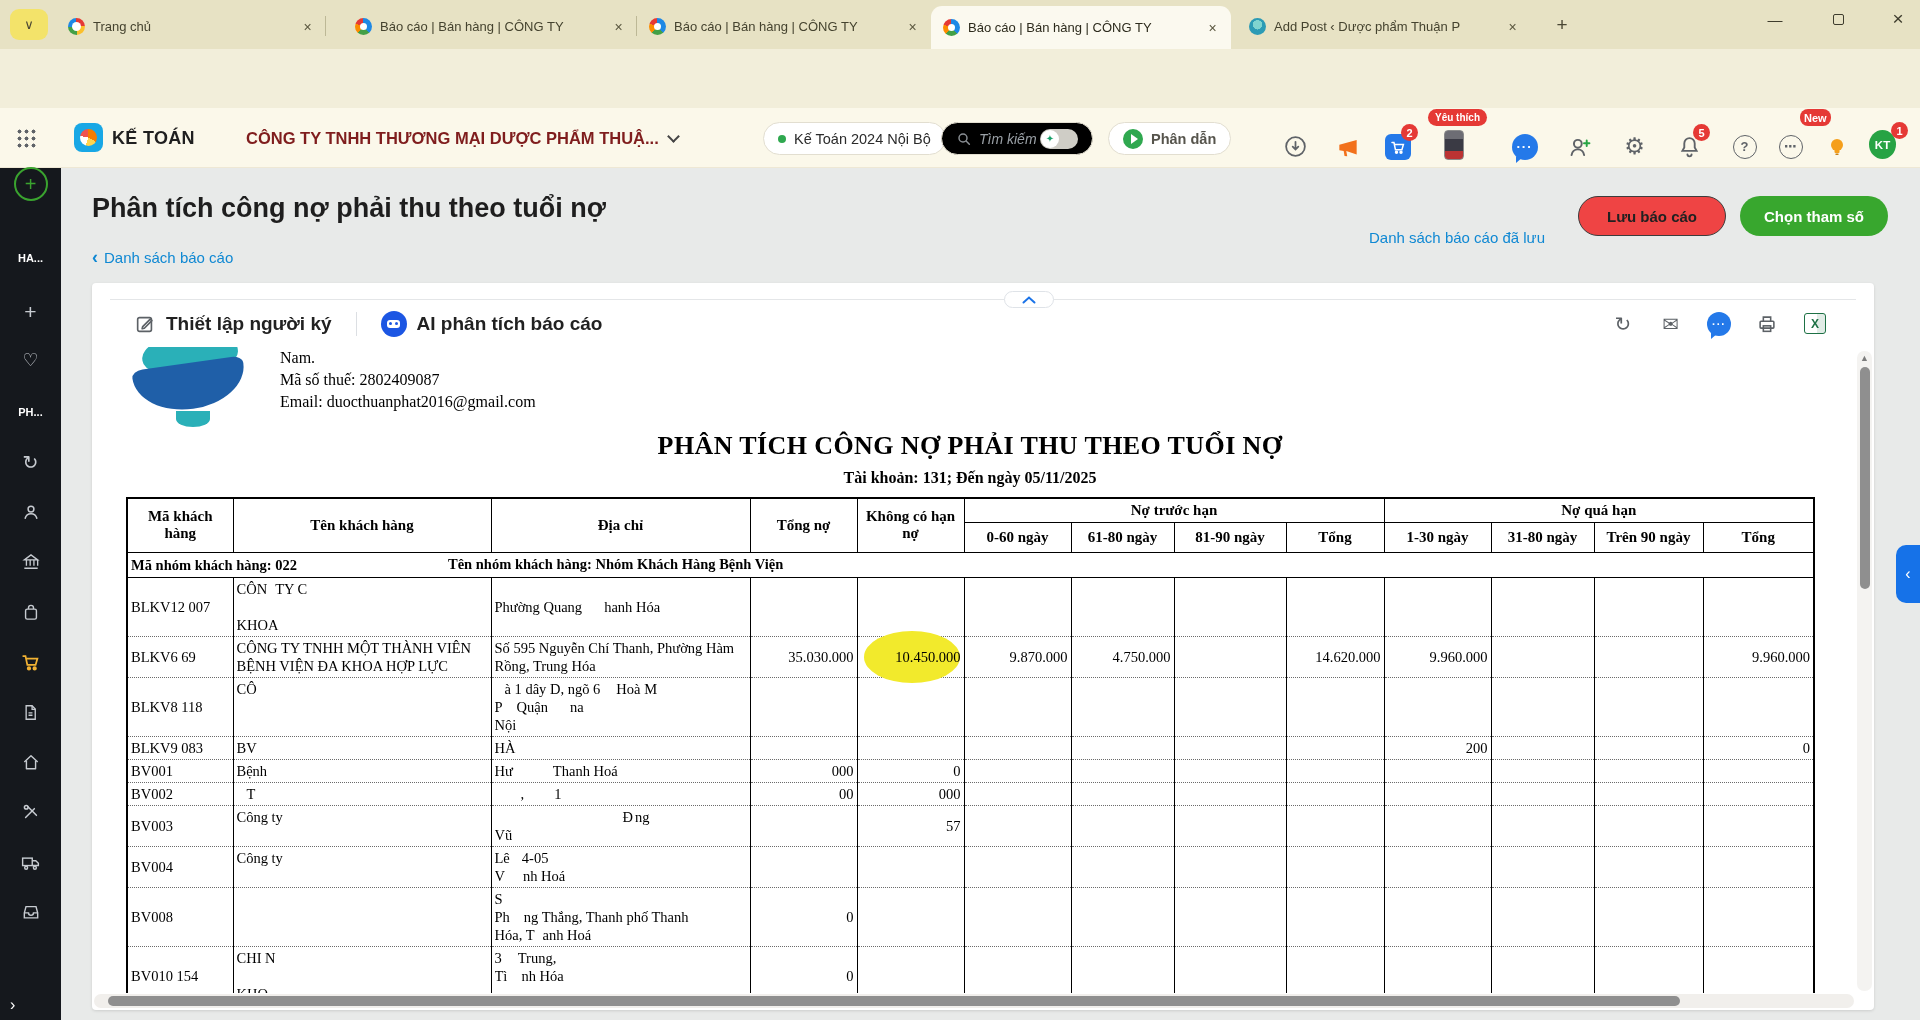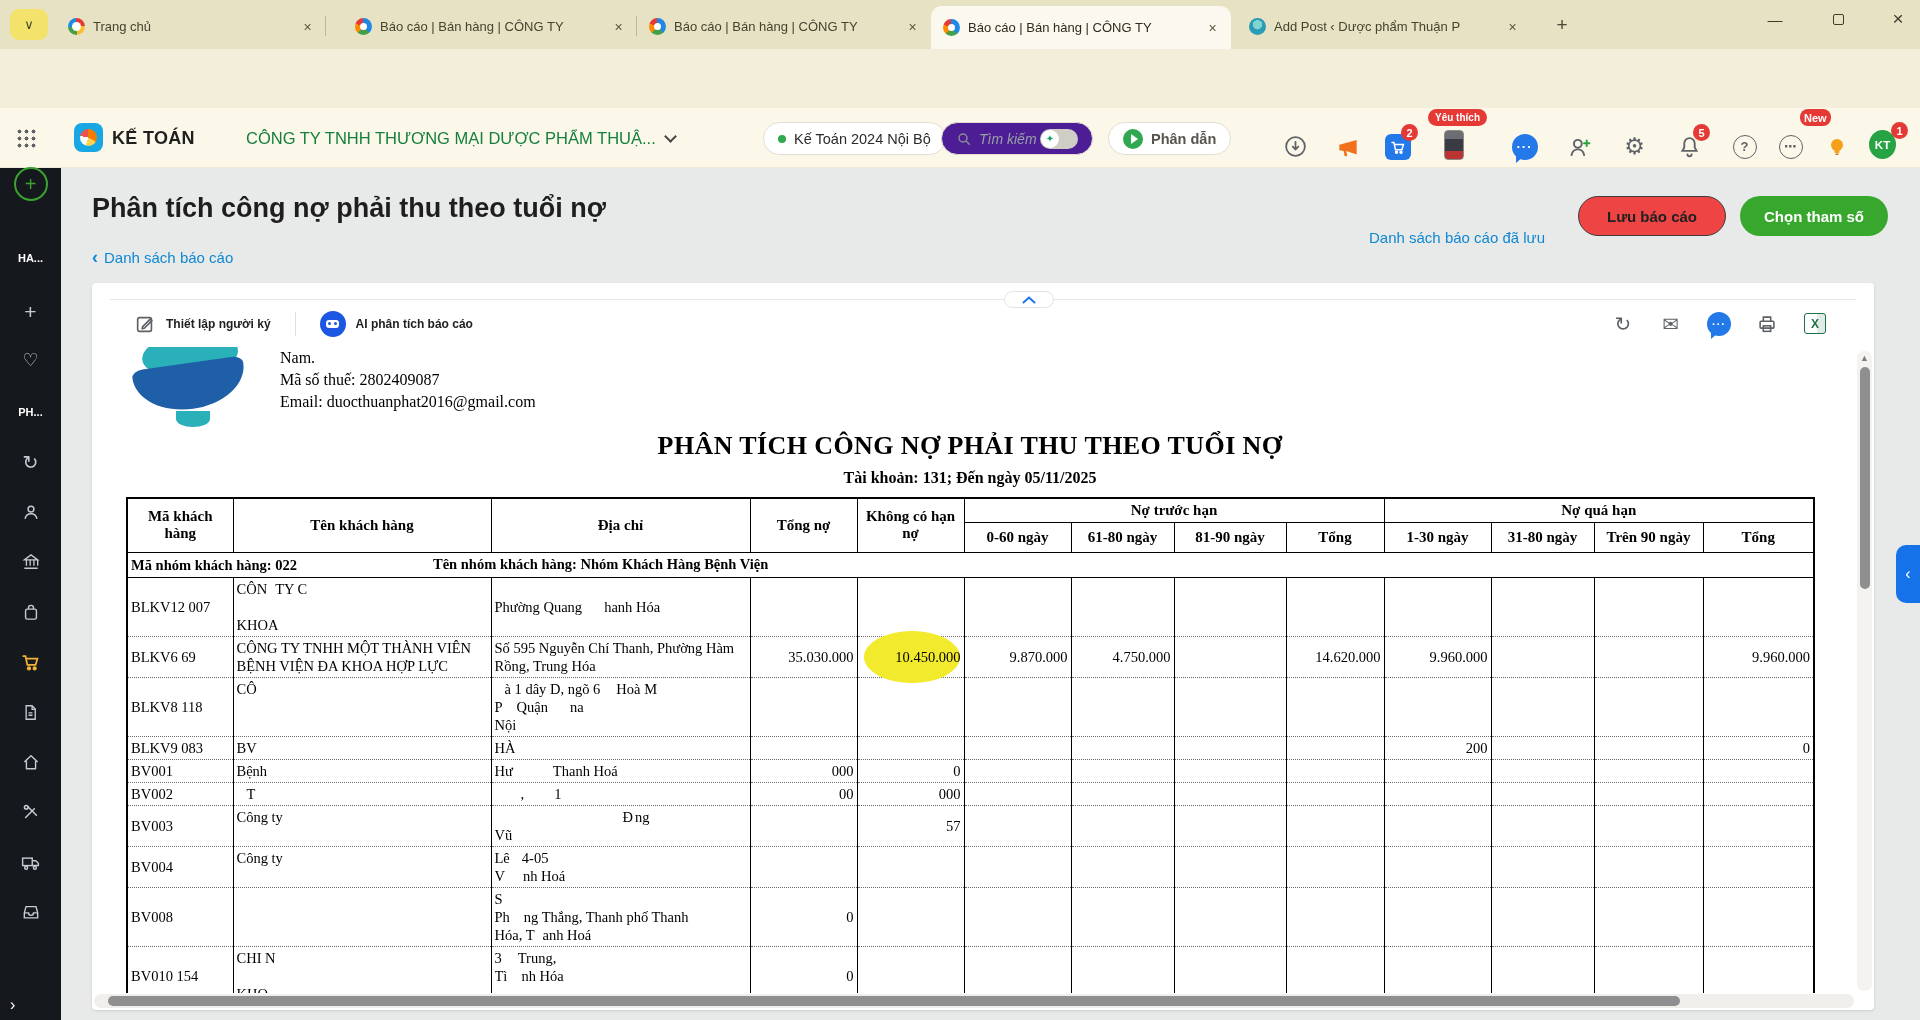--- a/index.html
+++ b/index.html
@@ -44,27 +44,27 @@
 
   
   .appheader { position:absolute; left:0; top:108px; width:1920px; height:60px; background:#fbf8ea; border-bottom:1px solid #eee8d5; }
   .grid-dots { position:absolute; left:16px; top:20px; width:21px; height:21px;
     background:radial-gradient(circle, #5f6368 1.8px, transparent 2.2px); background-size:7px 7px; }
   .misa-logo { position:absolute; left:74px; top:15px; width:29px; height:29px; border-radius:8px; background:#18a7e5; display:flex; align-items:center; justify-content:center; }
   .misa-logo span { width:17px; height:17px; border-radius:50%;
     background:conic-gradient(#f57c00 0 120deg,#ffd54f 120deg 200deg,#fff 200deg 280deg,#ef5350 280deg 360deg); }
   .brand { position:absolute; left:112px; top:20px; font-size:18px; font-weight:bold; color:#1f1f1f; letter-spacing:.3px; }
   .company { position:absolute; left:246px; top:21px; width:460px; display:flex; align-items:center; gap:10px; cursor:pointer; }
-  .company .cname { max-width:420px; font-size:16.5px; font-weight:normal; color:#15803d; white-space:nowrap; overflow:hidden; text-overflow:ellipsis; }
+  .company .cname { max-width:420px; font-size:16.5px; font-weight:bold; color:#7f1d1d; white-space:nowrap; overflow:hidden; text-overflow:ellipsis; }
   .chev { width:9px; height:9px; border-right:2px solid #444; border-bottom:2px solid #444; transform:rotate(45deg); margin-top:-4px; flex:none; }
   .pill { position:absolute; top:14px; height:33px; border-radius:17px; background:#fff; border:1px solid #e2ded0;
     display:flex; align-items:center; padding:0 14px; font-size:14.5px; color:#2b2b2b; }
   .env-pill { left:763px; }
   .dot-green { width:8px; height:8px; border-radius:50%; background:#2fa84f; margin-right:8px; }
-  .search-pill { left:941px; width:152px; background:#4c1d95; color:#9aa0a6; }
+  .search-pill { left:941px; width:152px; background:#000000; color:#9aa0a6; }
   .search-pill .ph { font-style:italic; font-size:14px; margin-left:7px; flex:1; }
   .toggle { width:38px; height:20px; border-radius:10px; background:#cfcdc6; position:relative; flex:none; }
   .toggle .knob { position:absolute; left:1px; top:1px; width:18px; height:18px; border-radius:50%; background:#fff;
     display:flex; align-items:center; justify-content:center; font-size:10px; color:#18a06b; }
   .guide-pill { left:1108px; color:#56544c; font-weight:bold; }
   .play-c { width:20px; height:20px; border-radius:50%; background:#2fa84f; margin-right:8px; position:relative; flex:none; }
   .play-c::after { content:""; position:absolute; left:7.5px; top:5px; border-left:7px solid #fff; border-top:5px solid transparent; border-bottom:5px solid transparent; }
   .hicon { position:absolute; top:25px; width:27px; height:27px; display:flex; align-items:center; justify-content:center; cursor:pointer; }
   .badge { position:absolute; min-width:17px; height:17px; border-radius:9px; background:#e53935; color:#fff;
     font-size:11px; font-weight:bold; display:flex; align-items:center; justify-content:center; padding:0 4px; z-index:5; }
@@ -99,21 +99,21 @@
   .breadcrumb { position:absolute; left:92px; top:247px; font-size:15px; display:flex; align-items:center; gap:6px; }
   .breadcrumb .bc-arrow { font-size:18px; font-weight:bold; }
 
   
   .card { position:absolute; left:92px; top:283px; width:1782px; height:727px; background:#fff; border-radius:4px;
     box-shadow:0 1px 3px rgba(0,0,0,.12); }
   .collapse-pill { position:absolute; left:912px; top:8px; width:50px; height:17px; background:#fff; border:1px solid #dfe3e8;
     border-radius:9px; display:flex; align-items:center; justify-content:center; z-index:4; cursor:pointer; }
   .toolbar { position:absolute; left:18px; right:18px; top:16px; height:48px; border-top:1px solid #e4e6e8;
     display:flex; align-items:center; }
-  .tb-item { display:flex; align-items:center; gap:10px; font-size:12px; font-weight:bold; color:#212121; cursor:pointer; }
+  .tb-item { display:flex; align-items:center; gap:10px; font-size:19px; font-weight:bold; color:#212121; cursor:pointer; }
   .tb-sign { margin-left:24px; }
   .tb-div { width:1px; height:24px; background:#dcdfe3; margin:0 24px; }
   .ai-circ { width:26px; height:26px; border-radius:50%; background:#1c56e3; display:flex; align-items:center; justify-content:center; }
   .ai-eyes { width:13px; height:8px; border-radius:3px; background:#fff; display:flex; align-items:center; justify-content:space-around; }
   .ai-eyes i { width:3px; height:3px; border-radius:50%; background:#1c56e3; }
   .tb-right { margin-left:auto; display:flex; align-items:center; gap:22px; margin-right:28px; }
   .tb-ic { width:26px; height:26px; display:flex; align-items:center; justify-content:center; color:#5c6166; font-size:20px; cursor:pointer; }
   .xls-ic { width:22px; height:21px; border:1.8px solid #1e7145; border-radius:3px; color:#1e7145; font-weight:bold; font-size:12px;
     display:flex; align-items:center; justify-content:center; background:linear-gradient(to right, transparent 62%, #1e714522 62%); }
 
@@ -140,21 +140,21 @@
   .rtitle { position:absolute; left:34px; top:84px; width:1688px; text-align:center; font-size:26px; font-weight:bold; letter-spacing:.4px; }
   .rsub { position:absolute; left:34px; top:122px; width:1688px; text-align:center; font-size:16px; font-weight:bold; }
 
   .rtable-wrap { position:absolute; left:34px; top:150px; }
   table.rtable { border-collapse:collapse; table-layout:fixed; width:1687px; border:2px solid #000;
     font-family:"Liberation Serif","DejaVu Serif",serif; }
   .rtable th { border:1px solid #000; font-size:15px; font-weight:bold; text-align:center; vertical-align:middle;
     padding:2px 3px; line-height:17px; }
   .rtable td { border-left:1px solid #000; border-right:1px solid #000; font-size:14.5px; padding:2px 3px; line-height:18px; }
   tr.grp td { border-top:1px solid #000; border-bottom:1px solid #000; font-weight:bold; position:relative; height:25px; }
-  tr.grp .g2 { position:absolute; left:305px; top:2px; }
+  tr.grp .g2 { position:absolute; left:320px; top:2px; }
   tr.data td { border-top:1px dotted #6b6b6b; }
   td.ccode { vertical-align:middle; }
   td.ctxt { vertical-align:top; }
   td.cnum { text-align:right; vertical-align:middle; position:relative; }
   .tl { white-space:nowrap; overflow:hidden; }
   .gap { display:inline-block; height:1px; }
   .hl-ellipse { position:absolute; right:4px; top:-6px; width:96px; height:52px; border-radius:50%; z-index:0; }
   .hl-text { position:relative; z-index:1; }
 
   svg.ic { display:block; }

